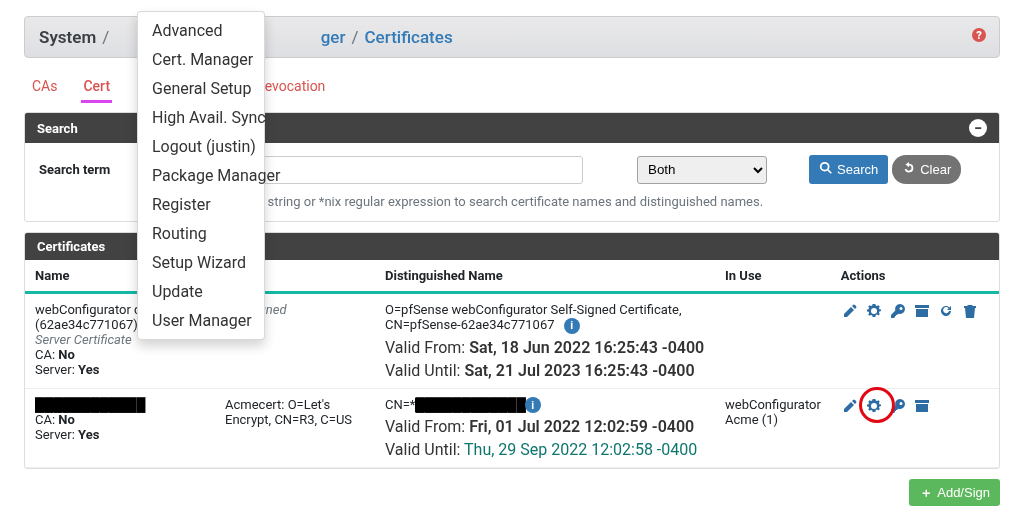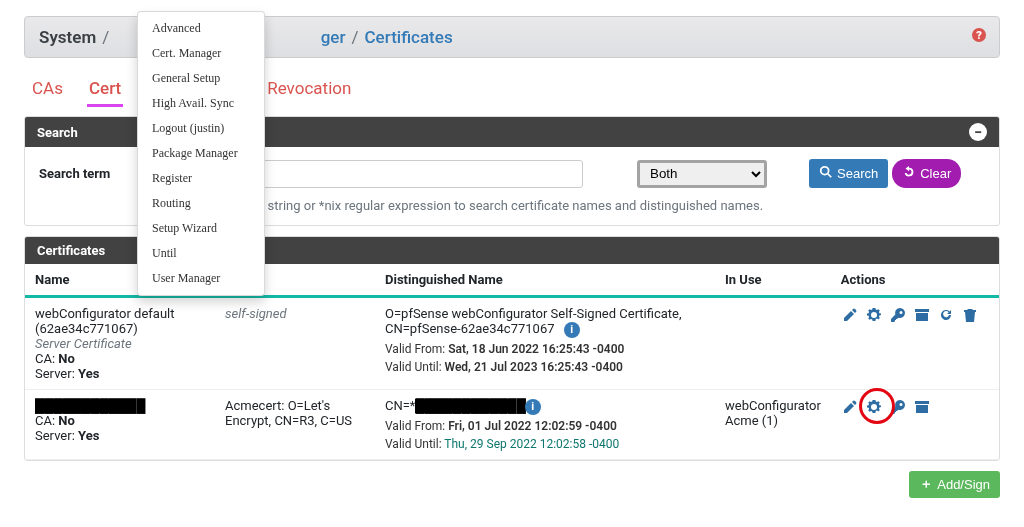--- a/index.html
+++ b/index.html
@@ -17,52 +17,52 @@
   .breadcrumb-bar .crumb { font-size: 17px; font-weight: 600; color: #3a3f44; }
   .breadcrumb-bar .sep { color: #6c757d; padding: 0 6px; font-size: 17px; }
   .breadcrumb-bar .crumb-link { color: #337ab7; }
   .help-ico { position: absolute; right: 12px; color: #d9534f; font-weight: 900; font-size: 16px; }
 
   .dropdown {
     position: absolute; left: 112px; top: -6px; width: 128px;
     background: #fff; border: 1px solid rgba(0,0,0,.15); border-radius: 4px;
     box-shadow: 0 6px 12px rgba(0,0,0,.175); padding: 4px 0; z-index: 50;
   }
-  .dropdown .mi { padding: 5px 14px; font-size: 12px; color: #333; cursor: pointer; white-space: nowrap; font-family: Liberation Serif, serif; }
+  .dropdown .mi { padding: 5px 14px; font-size: 16px; color: #333; cursor: pointer; white-space: nowrap; }
 
   .tabs { margin: 14px 0 8px 0; display: flex; gap: 22px; border-bottom: 1px solid transparent; padding-left: 6px; }
-  .tab { color: #d9534f; padding: 6px 2px; cursor: pointer; font-size: 17px; }
+  .tab { color: #d9534f; padding: 6px 2px; cursor: pointer; font-size: 14px; }
   .tab.active { border-bottom: 3px solid #d946ef; font-weight: 500; }
 
   .panel { border: 1px solid #ddd; border-radius: 3px; margin-bottom: 10px; overflow: hidden; }
   .panel-head {
     background: #424242; color: #fff; padding: 6px 12px; font-weight: 700; font-size: 13px;
     display: flex; justify-content: space-between; align-items: center;
   }
   .minus-circle {
     width: 18px; height: 18px; border-radius: 50%; background: #fff; color: #424242;
     display: inline-flex; align-items: center; justify-content: center; font-weight: 900; font-size: 14px; line-height: 1;
   }
   .panel-body { padding: 12px 14px; }
 
   .search-row { display: flex; align-items: center; gap: 24px; }
   .lbl { font-weight: 700; font-size: 13px; width: 190px; }
   .search-input { flex: 0 0 330px; height: 28px; border: 1px solid #ccc; border-radius: 3px; padding: 2px 8px; }
-  .select { height: 28px; border: 3px solid #a3a3a3; border-radius: 3px; padding: 2px 6px; width: 130px; margin-left: 30px; }
+  .select { height: 28px; border: 1px solid #a3a3a3; border-radius: 3px; padding: 2px 6px; width: 130px; margin-left: 30px; }
   .btn { display: inline-flex; align-items: center; gap: 4px; border: none; border-radius: 3px; padding: 6px 10px; color: #fff; font-size: 13px; cursor: pointer; }
   .btn-primary { background: #337ab7; }
-  .btn-info { background: #a21caf; border-radius: 14px; }
+  .btn-info { background: #737373; border-radius: 14px; }
   .btn-success { background: #5cb85c; }
   .hint { color: #6c757d; font-size: 13px; margin-top: 10px; margin-left: 200px; }
 
   table.certs { width: 100%; border-collapse: collapse; }
   table.certs th { text-align: left; padding: 8px 10px; font-weight: 700; border-bottom: 3px solid #14b8a6; font-size: 13px; }
   table.certs td { padding: 8px 10px; vertical-align: top; border-bottom: 1px solid #eee; font-size: 13px; }
   .muted { color: #6c757d; font-style: italic; }
-  .subline { font-size: 12px; color: #333; margin-top: 4px; }
+  .subline { font-size: 16px; color: #333; margin-top: 4px; }
   .subline .k { color: #333; }
   .subline.orange .v { color: #0f766e; font-weight: 400; }
   .subline .v { font-weight: 600; }
   .info-dot {
     display: inline-flex; width: 16px; height: 16px; border-radius: 50%; background: #337ab7; color: #fff;
     align-items: center; justify-content: center; font-size: 11px; font-weight: 700; margin-left: 6px;
   }
   .redacted { display:inline-block; background:#000; color:#000; height:14px; line-height:14px; }
   .action-icons { display: flex; gap: 6px; align-items: center; color: #2e6da4; position: relative; }
   .ai { width: 18px; height: 18px; display: inline-flex; align-items: center; justify-content: center; cursor: pointer; }
@@ -95,21 +95,21 @@
     <div class="dropdown">
       <div class="mi">Advanced</div>
       <div class="mi">Cert. Manager</div>
       <div class="mi">General Setup</div>
       <div class="mi">High Avail. Sync</div>
       <div class="mi">Logout (justin)</div>
       <div class="mi">Package Manager</div>
       <div class="mi">Register</div>
       <div class="mi">Routing</div>
       <div class="mi">Setup Wizard</div>
-      <div class="mi">Until</div>
+      <div class="mi">Update</div>
       <div class="mi">User Manager</div>
     </div>
   </div>
 
   <div class="tabs">
     <div class="tab">CAs</div>
     <div class="tab active">Cert</div>
     <div class="tab" style="margin-left:120px">Revocation</div>
   </div>
 
@@ -165,21 +165,21 @@
             <span>webConfigurator default (62ae34c771067)</span><br>
             <span class="muted">Server Certificate</span><br>
             <span><span>CA:</span> <b>No</b></span><br>
             <span><span>Server:</span> <b>Yes</b></span>
           </td>
           <td><span class="muted">self-signed</span></td>
           <td>
             <span>O=pfSense webConfigurator Self-Signed Certificate, CN=pfSense-62ae34c771067</span>
             <span class="info-dot">i</span>
             <div class="subline"><span class="k">Valid From:</span> <span class="v">Sat, 18 Jun 2022 16:25:43 -0400</span></div>
-            <div class="subline"><span class="k">Valid Until:</span> <span class="v">Wed, 21 Jul 2023 16:25:43 -0400</span></div>
+            <div class="subline"><span class="k">Valid Until:</span> <span class="v">Sat, 21 Jul 2023 16:25:43 -0400</span></div>
           </td>
           <td></td>
           <td>
             <div class="action-icons">
               <span class="ai">
                   <svg viewBox="0 0 16 16">
                     <path d="M2 11l7-7 3 3-7 7H2v-3z"></path>
                     <path d="M10 3l1-1a1.4 1.4 0 0 1 2 0l1 1a1.4 1.4 0 0 1 0 2l-1 1-3-3z"></path>
                   </svg>
                 </span>

